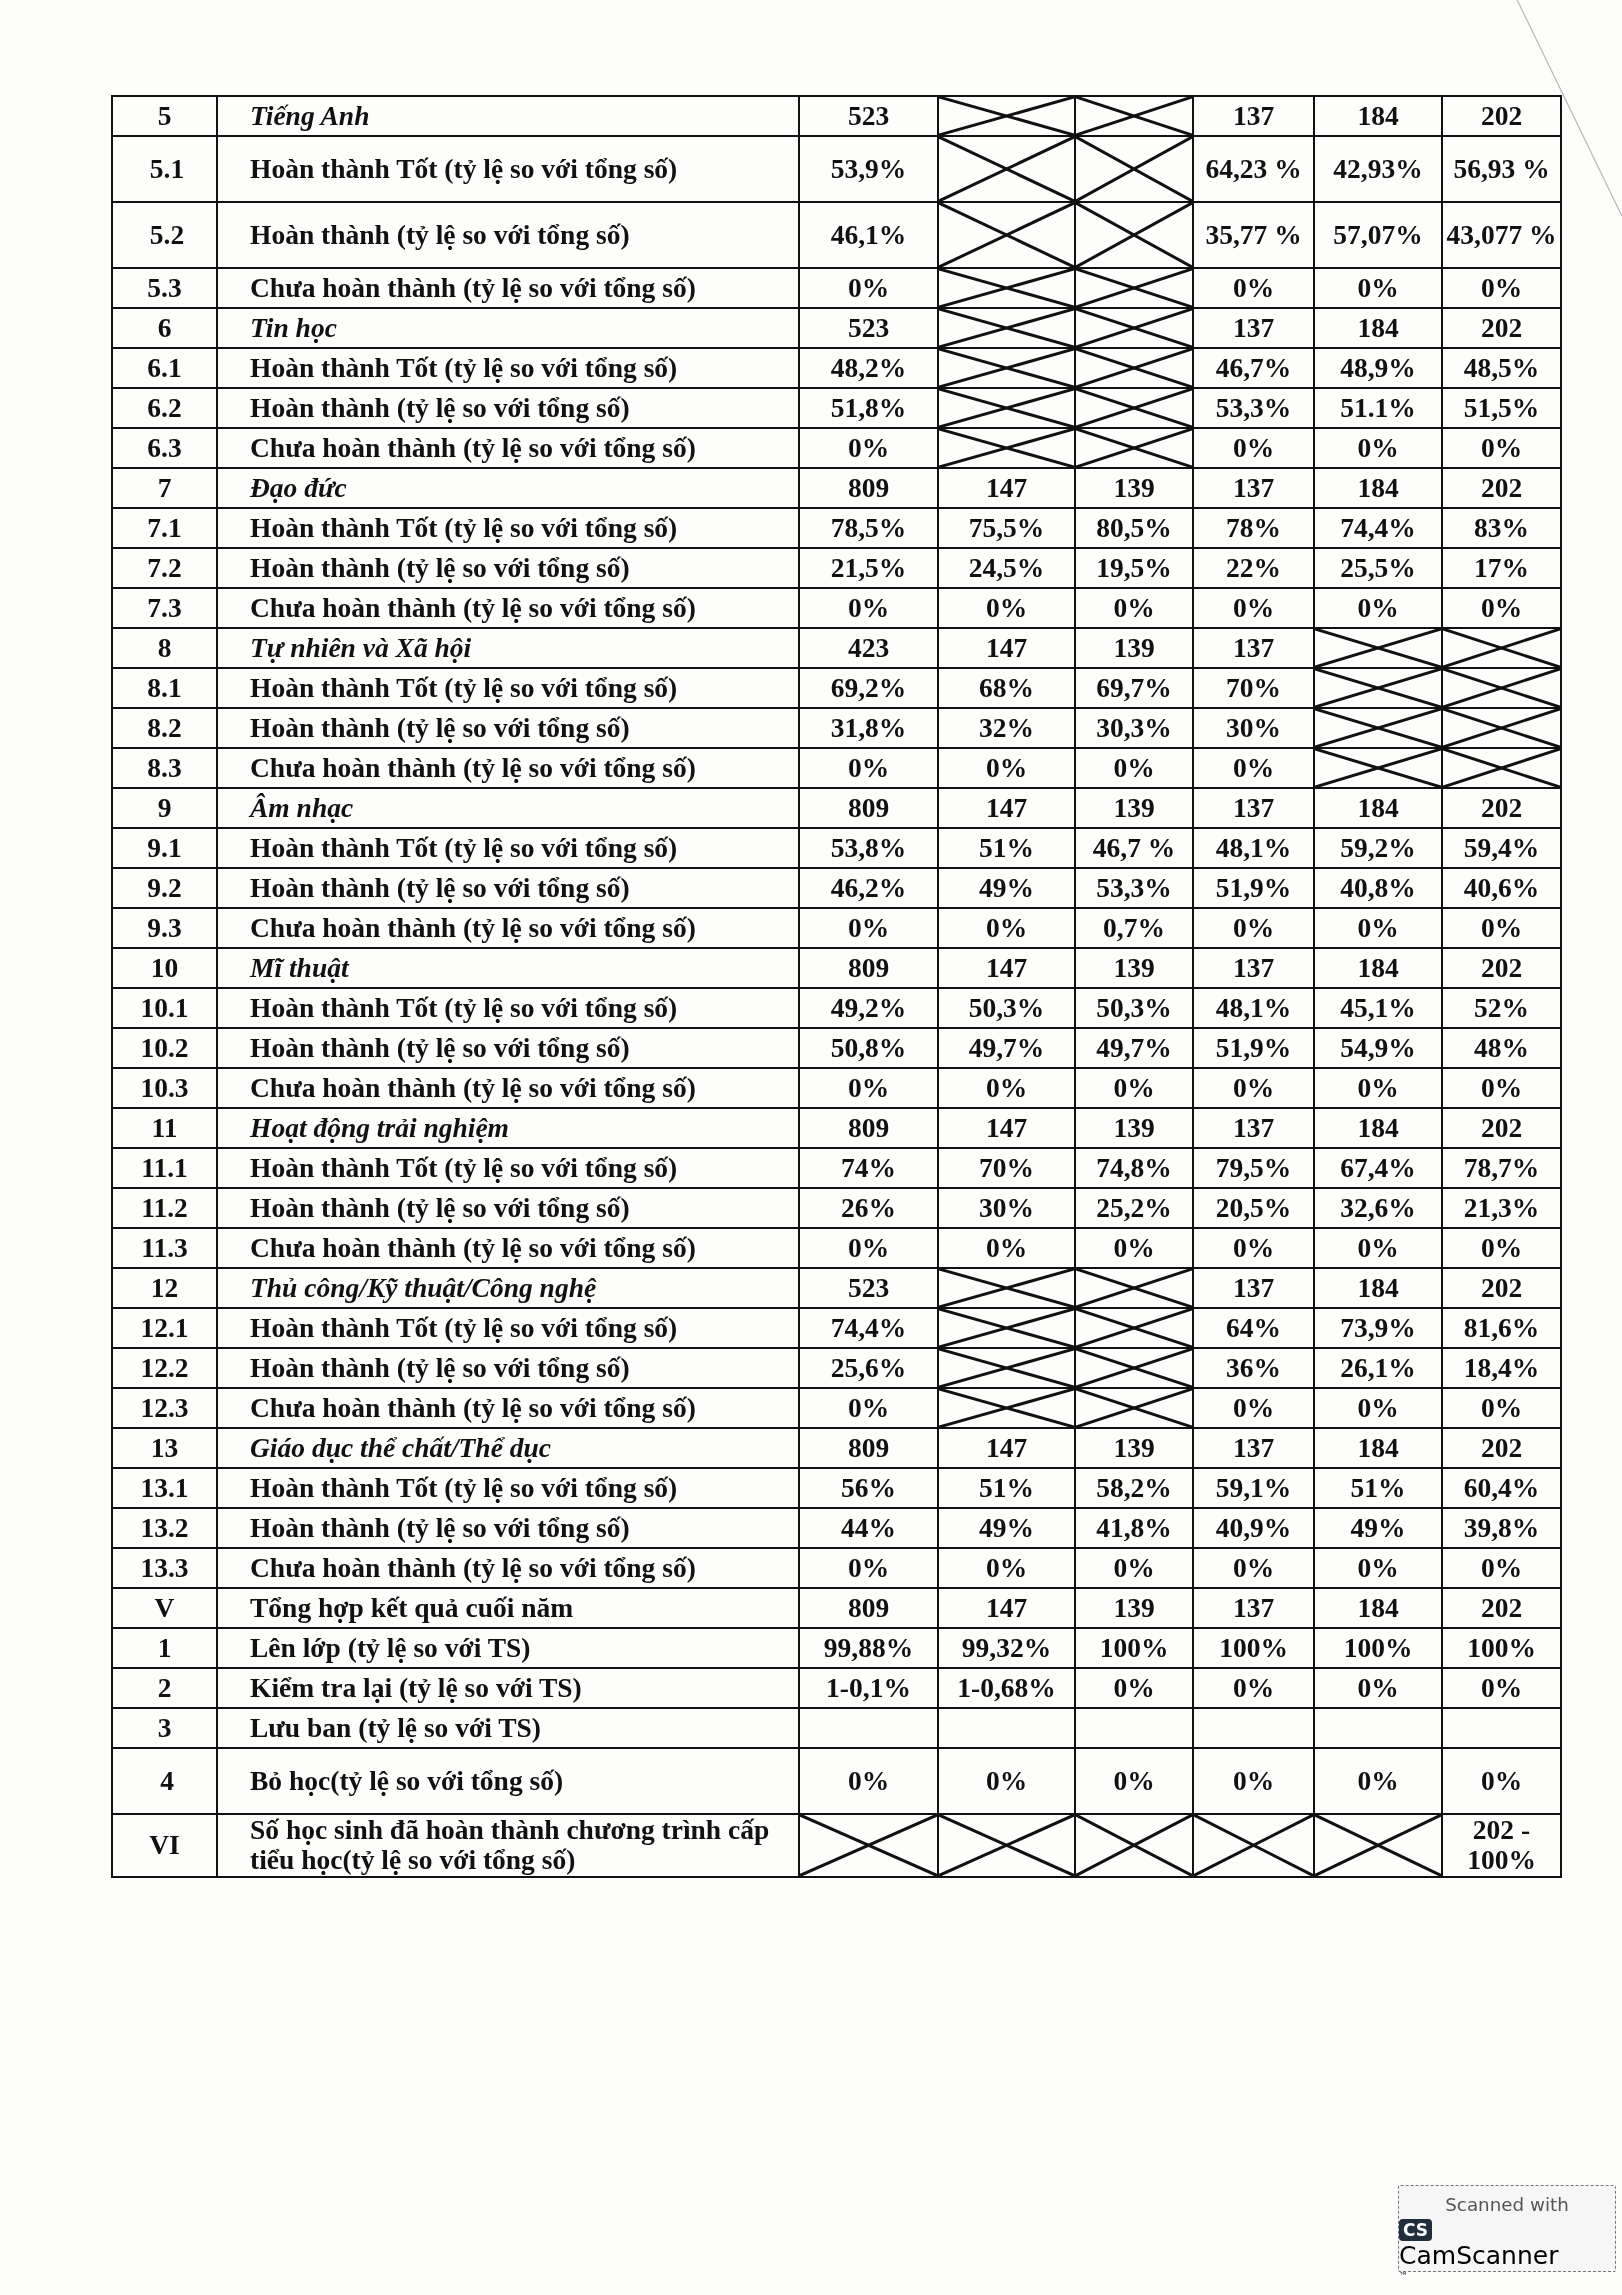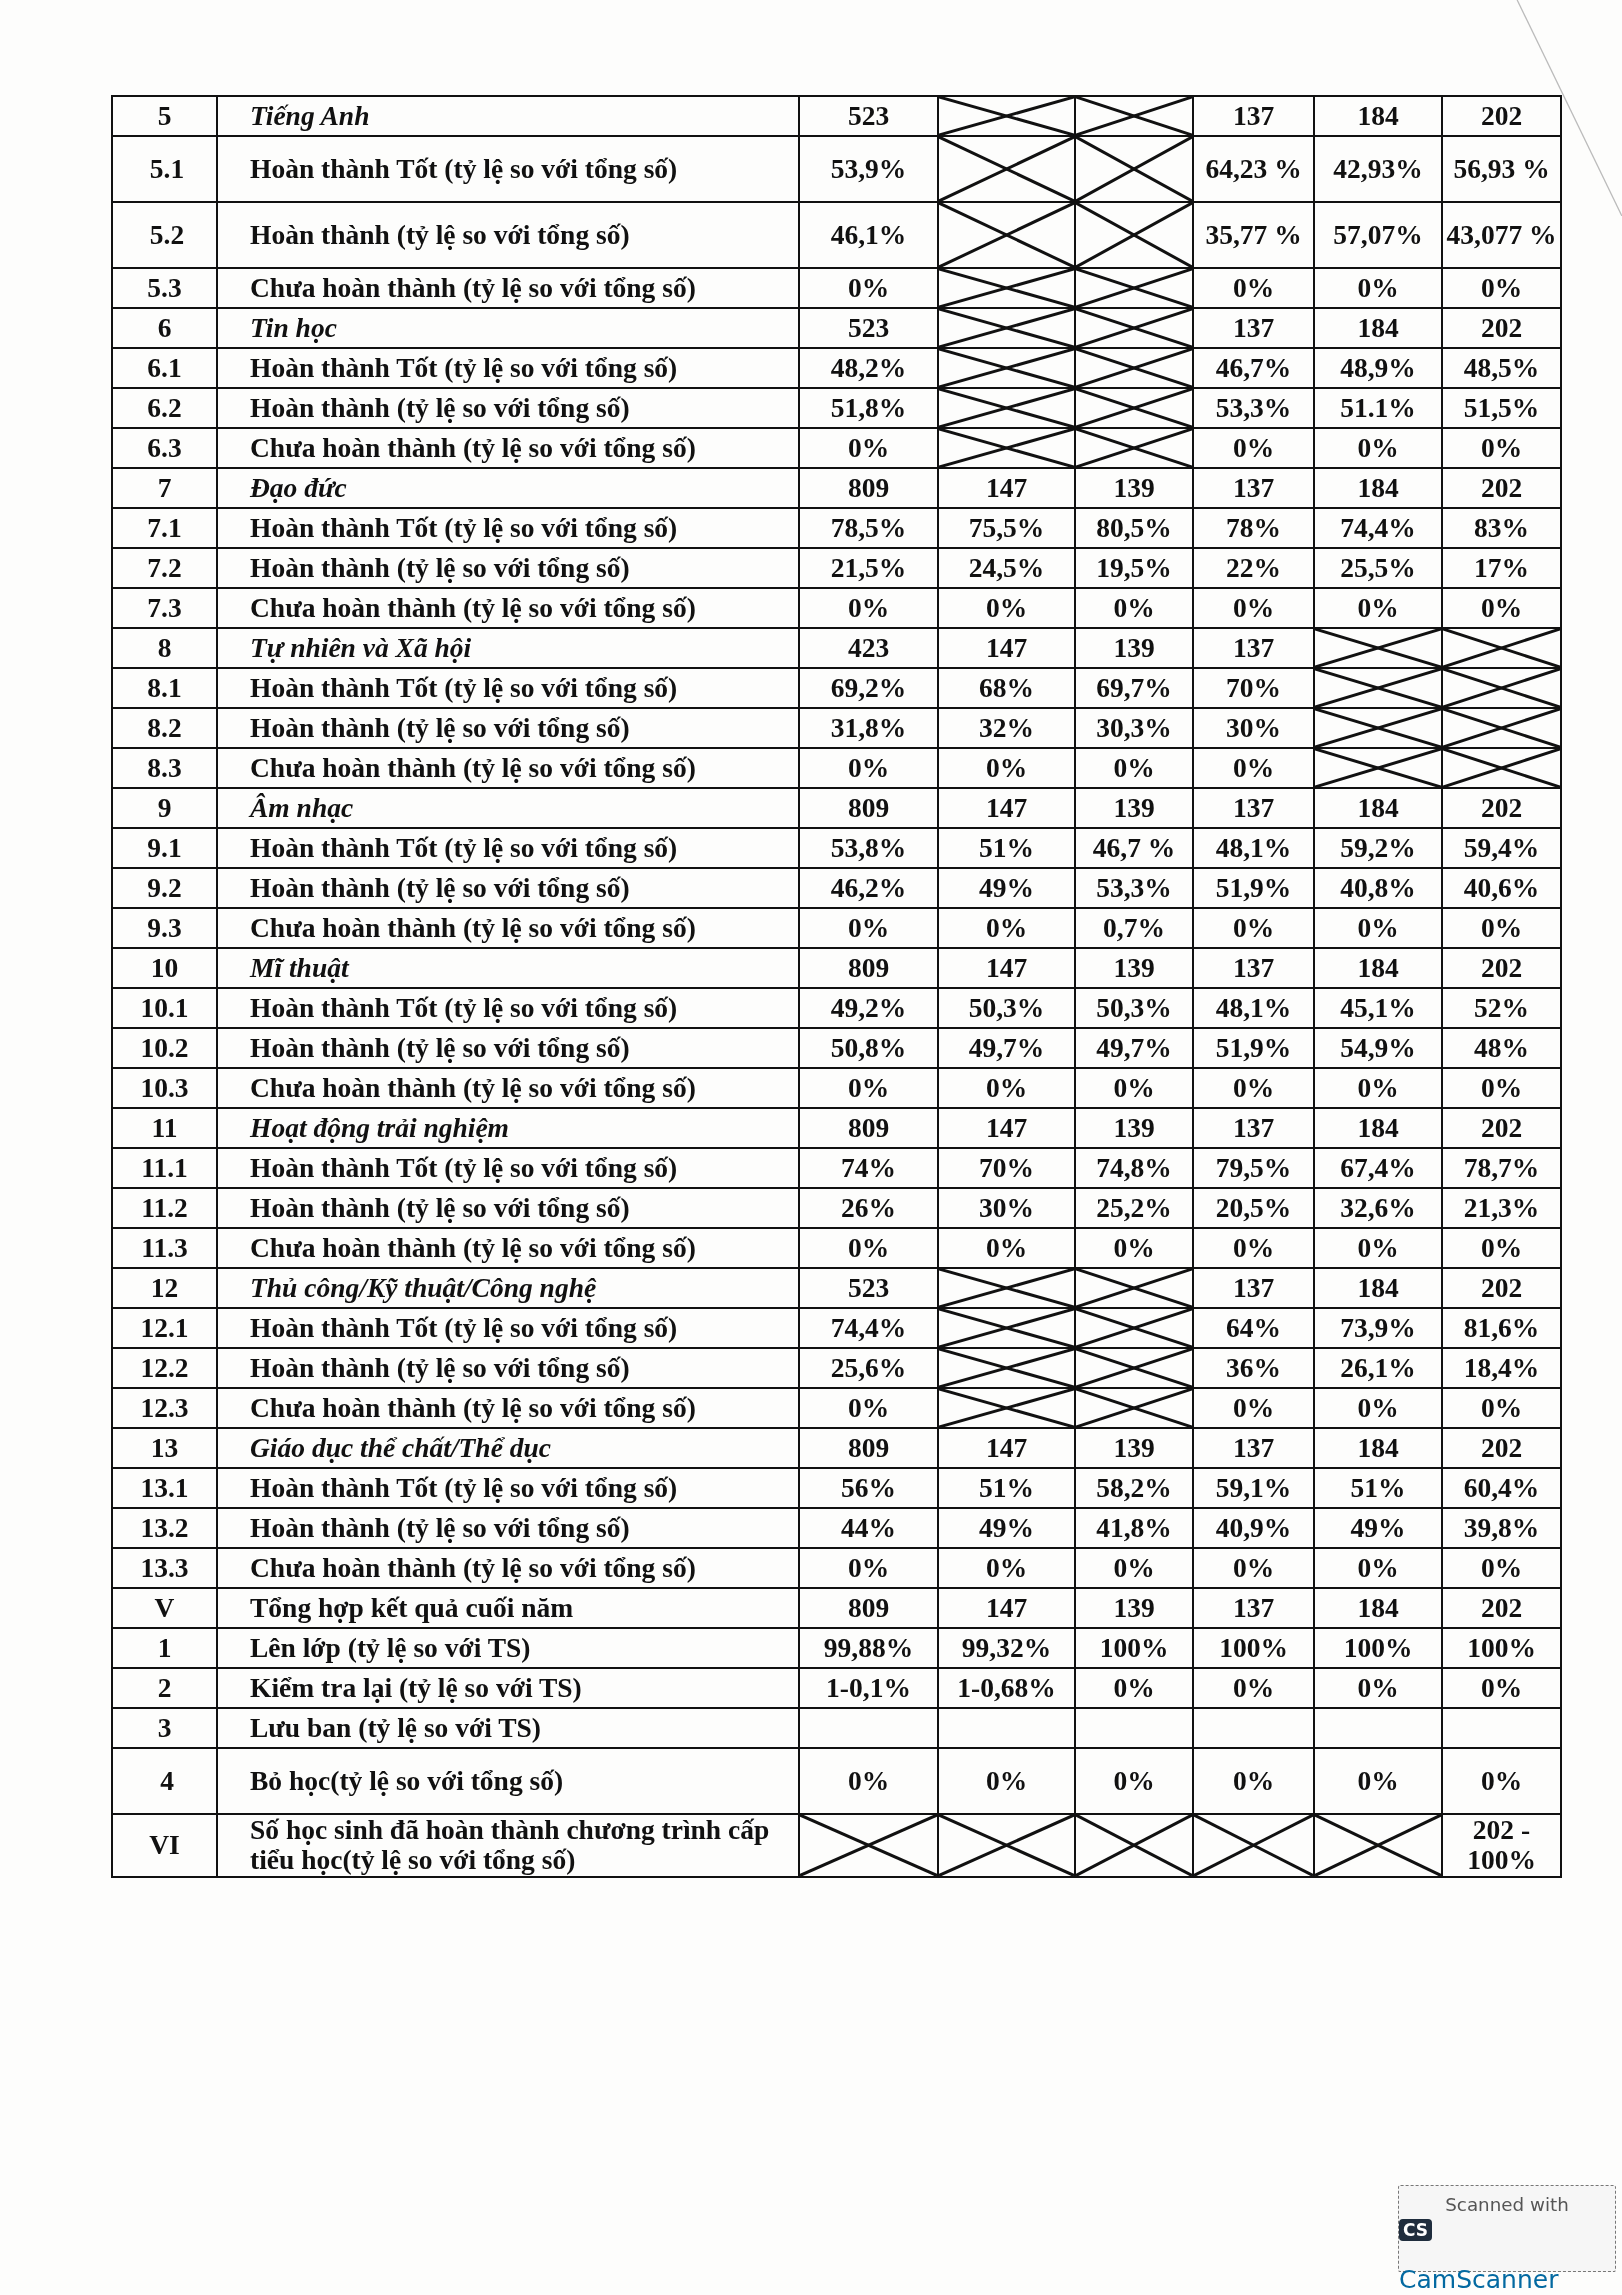--- a/index.html
+++ b/index.html
@@ -33,21 +33,21 @@
   td.xcell { padding: 0; }
   td.xcell svg { position: absolute; left: 0; top: 0; width: 100%; height: 100%; }
   .watermark {
     position: absolute; left: 1398px; top: 2185px; width: 216px; height: 85px;
     border: 1.3px dashed #777; border-radius: 2.6px; background: #f6f6f6;
     font-family: "DejaVu Sans", sans-serif; text-align: center;
   }
   .watermark .wm-top { font-size: 18.3px; color: #555; margin-top: 7.9px; }
   .watermark .wm-brand { display: flex; align-items: flex-start; justify-content: center; margin-top: 3.9px; flex-direction: column; }
   .watermark .wm-logo { background: #1f2d3d; color: #fff; font-weight: bold; font-size: 17px; border-radius: 3.9px; padding: 1.3px 3.9px; margin-right: 5.2px; }
-  .watermark .wm-name { font-size: 25px; color: #0369a1; margin-top: 24px; }
+  .watermark .wm-name { font-size: 25px; color: #000000; }
   .corner-fold { position: absolute; right: 0; top: 0; width: 118px; height: 216px; }
 </style>
 </head>
 <body>
 
 <div class="page">
   <svg class="corner-fold" viewBox="0 0 180 330">
     <path d="M 20 0 L 180 330" stroke="#bbb" stroke-width="2" fill="none"></path>
   </svg>
 

